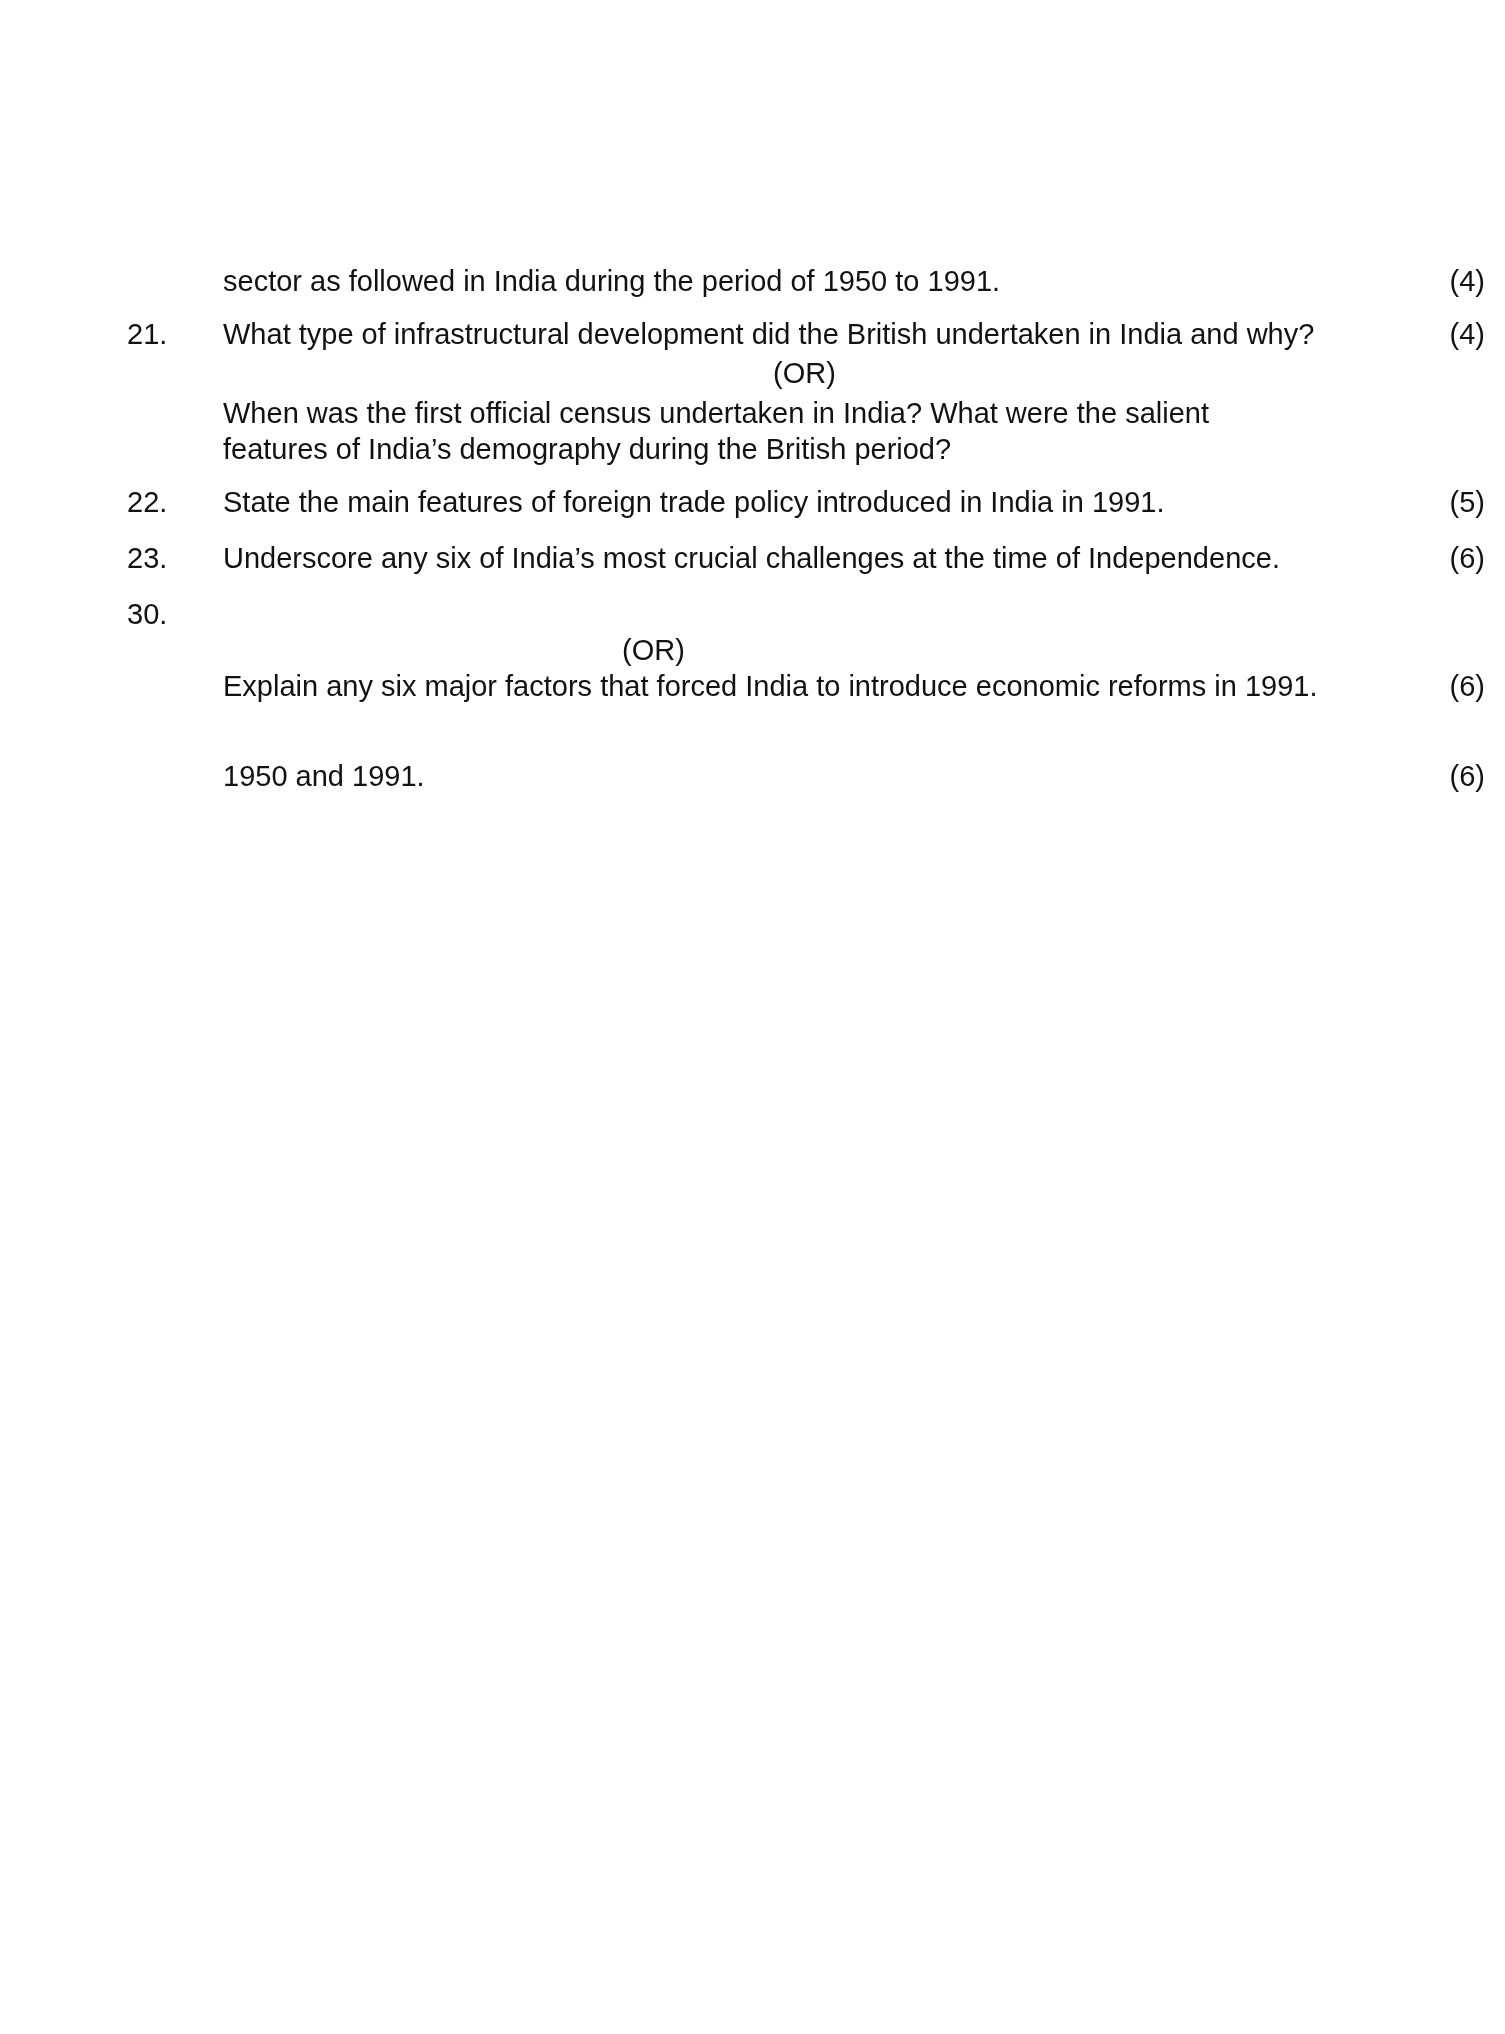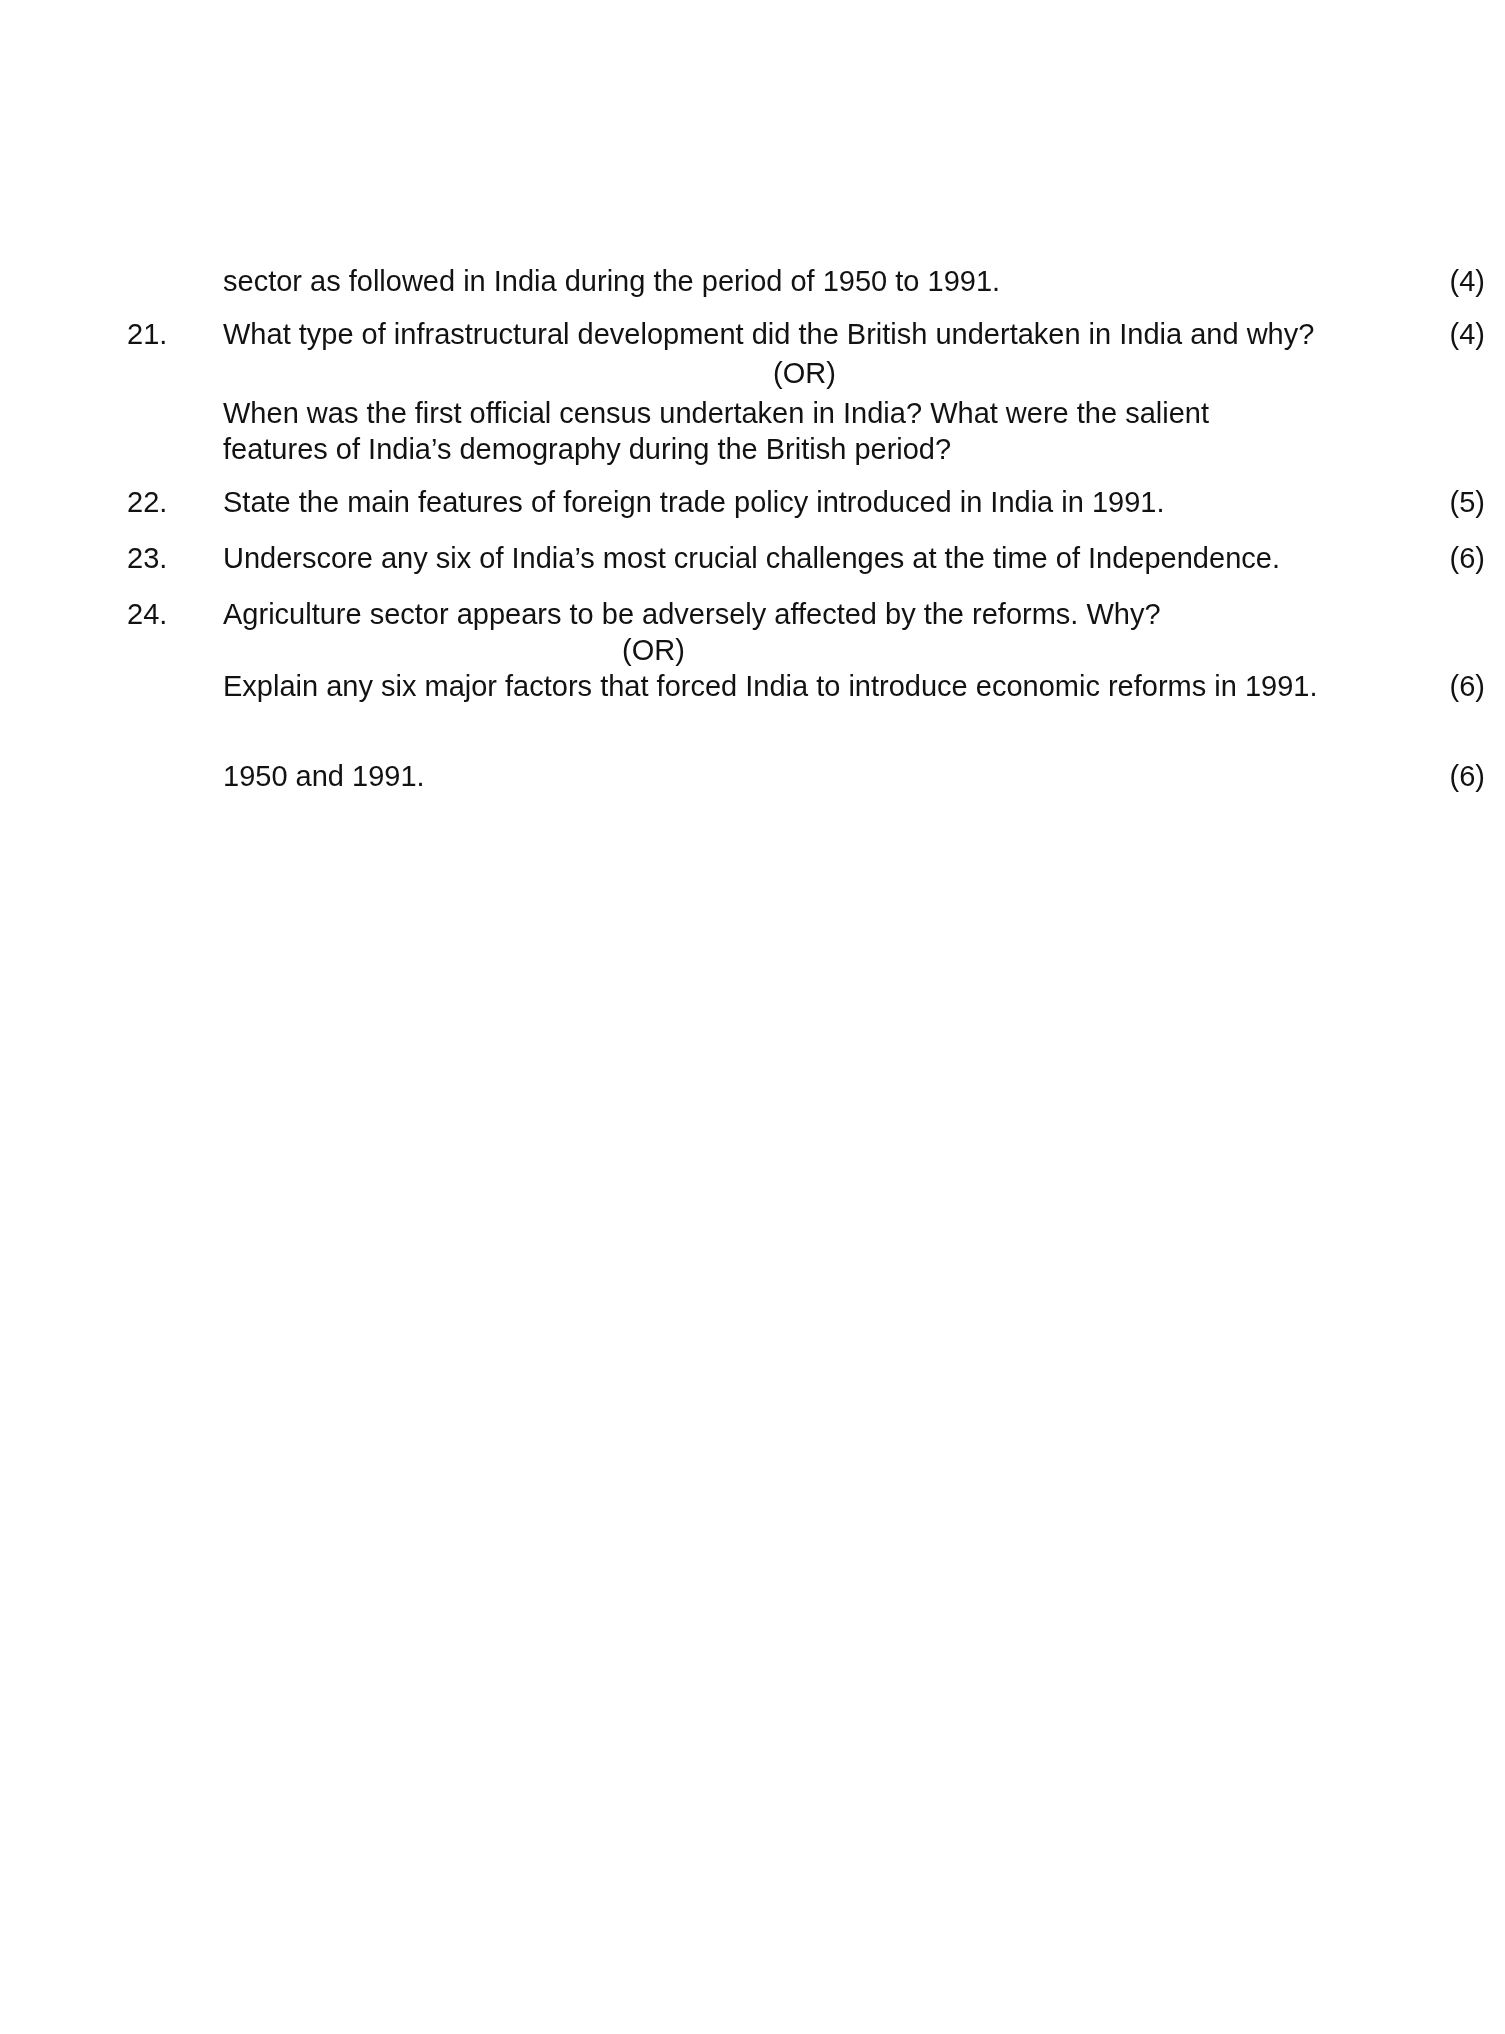--- a/index.html
+++ b/index.html
@@ -75,22 +75,21 @@
     <span class="marks">(5)</span>
   </div>
 
   <div class="row" style="top:539px">
     <span class="num">23.</span>
     <span class="text">Underscore any six of India’s most crucial challenges at the time of Independence.</span>
     <span class="marks">(6)</span>
   </div>
 
   <div class="row" style="top:595px">
-    <span class="num">24.</span>
-    <span class="text">Agriculture sector appears to be adversely affected by the reforms. Why?</span>
+    <span class="num">30.</span>
   </div>
 
   <div class="row" style="top:631px">
     <span class="text" style="left:622px">(OR)</span>
   </div>
 
   <div class="row" style="top:667px">
     <span class="text">Explain any six major factors that forced India to introduce economic reforms in 1991.</span>
     <span class="marks">(6)</span>
   </div>

